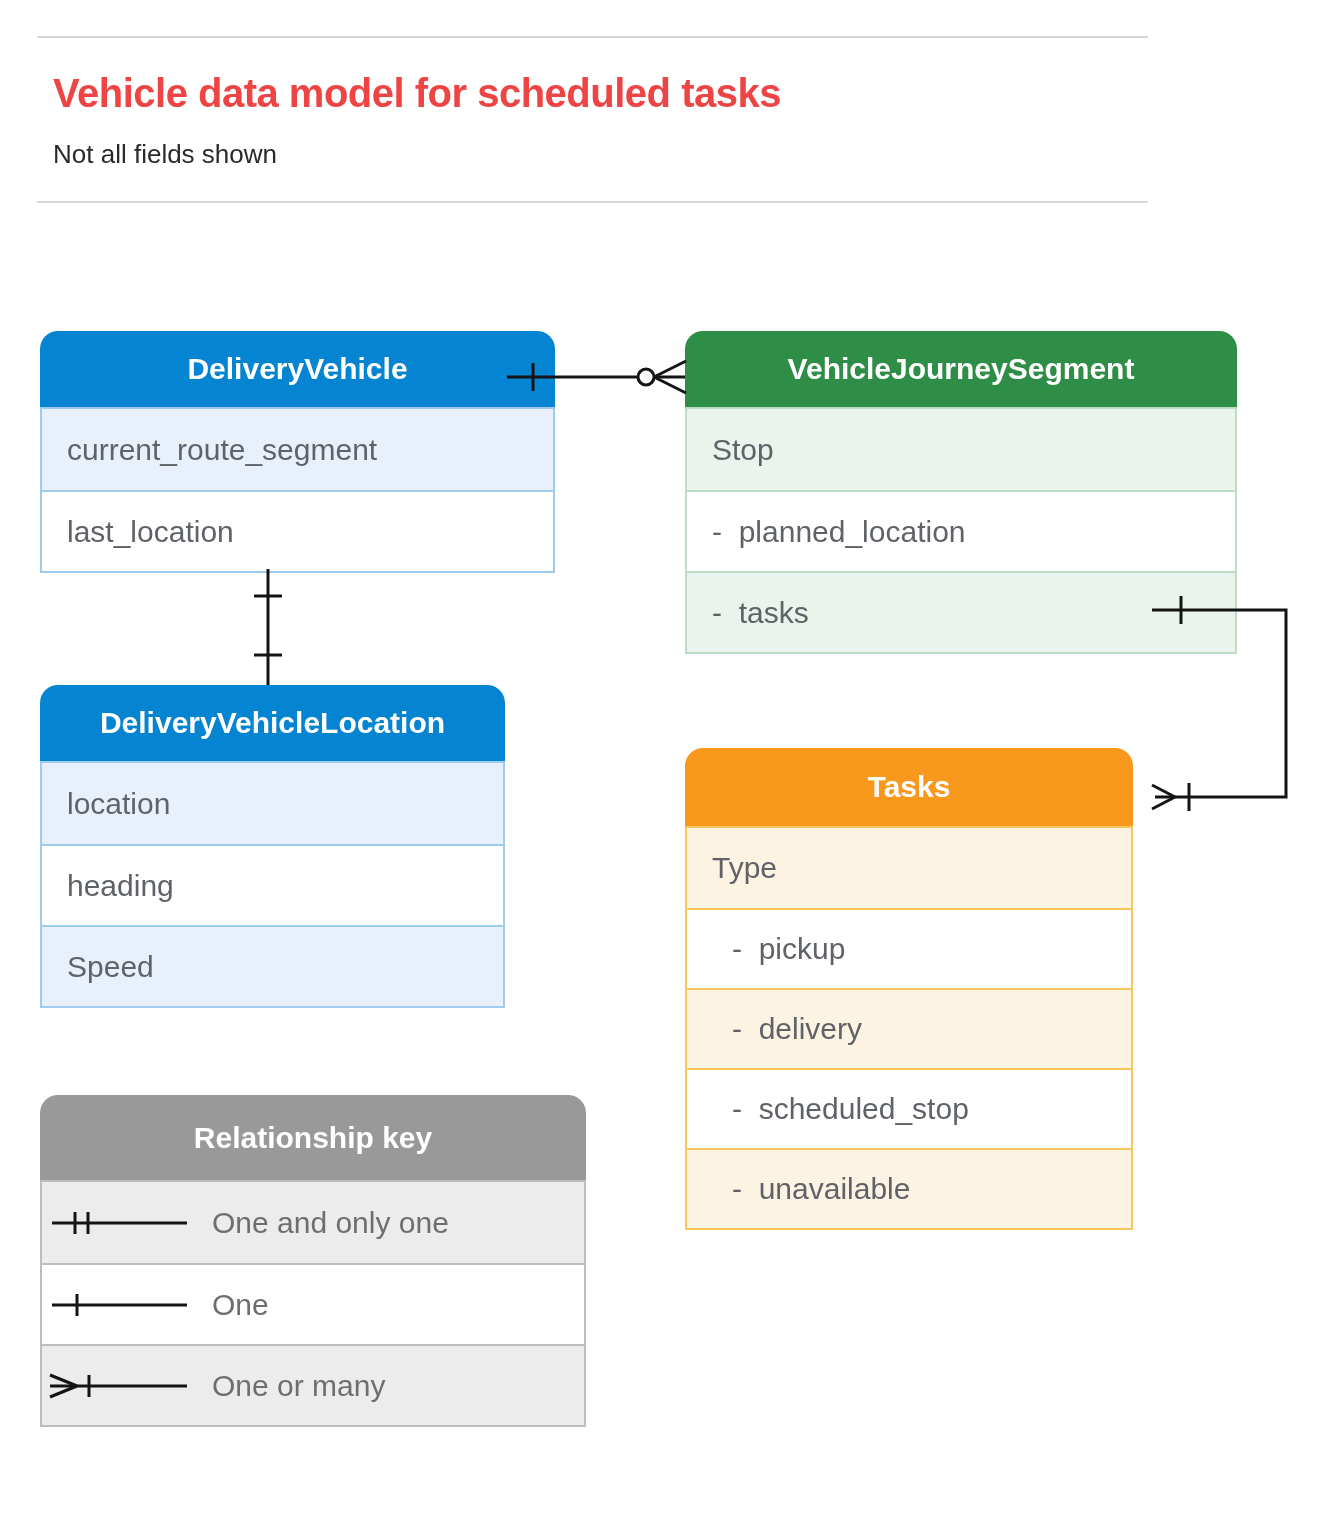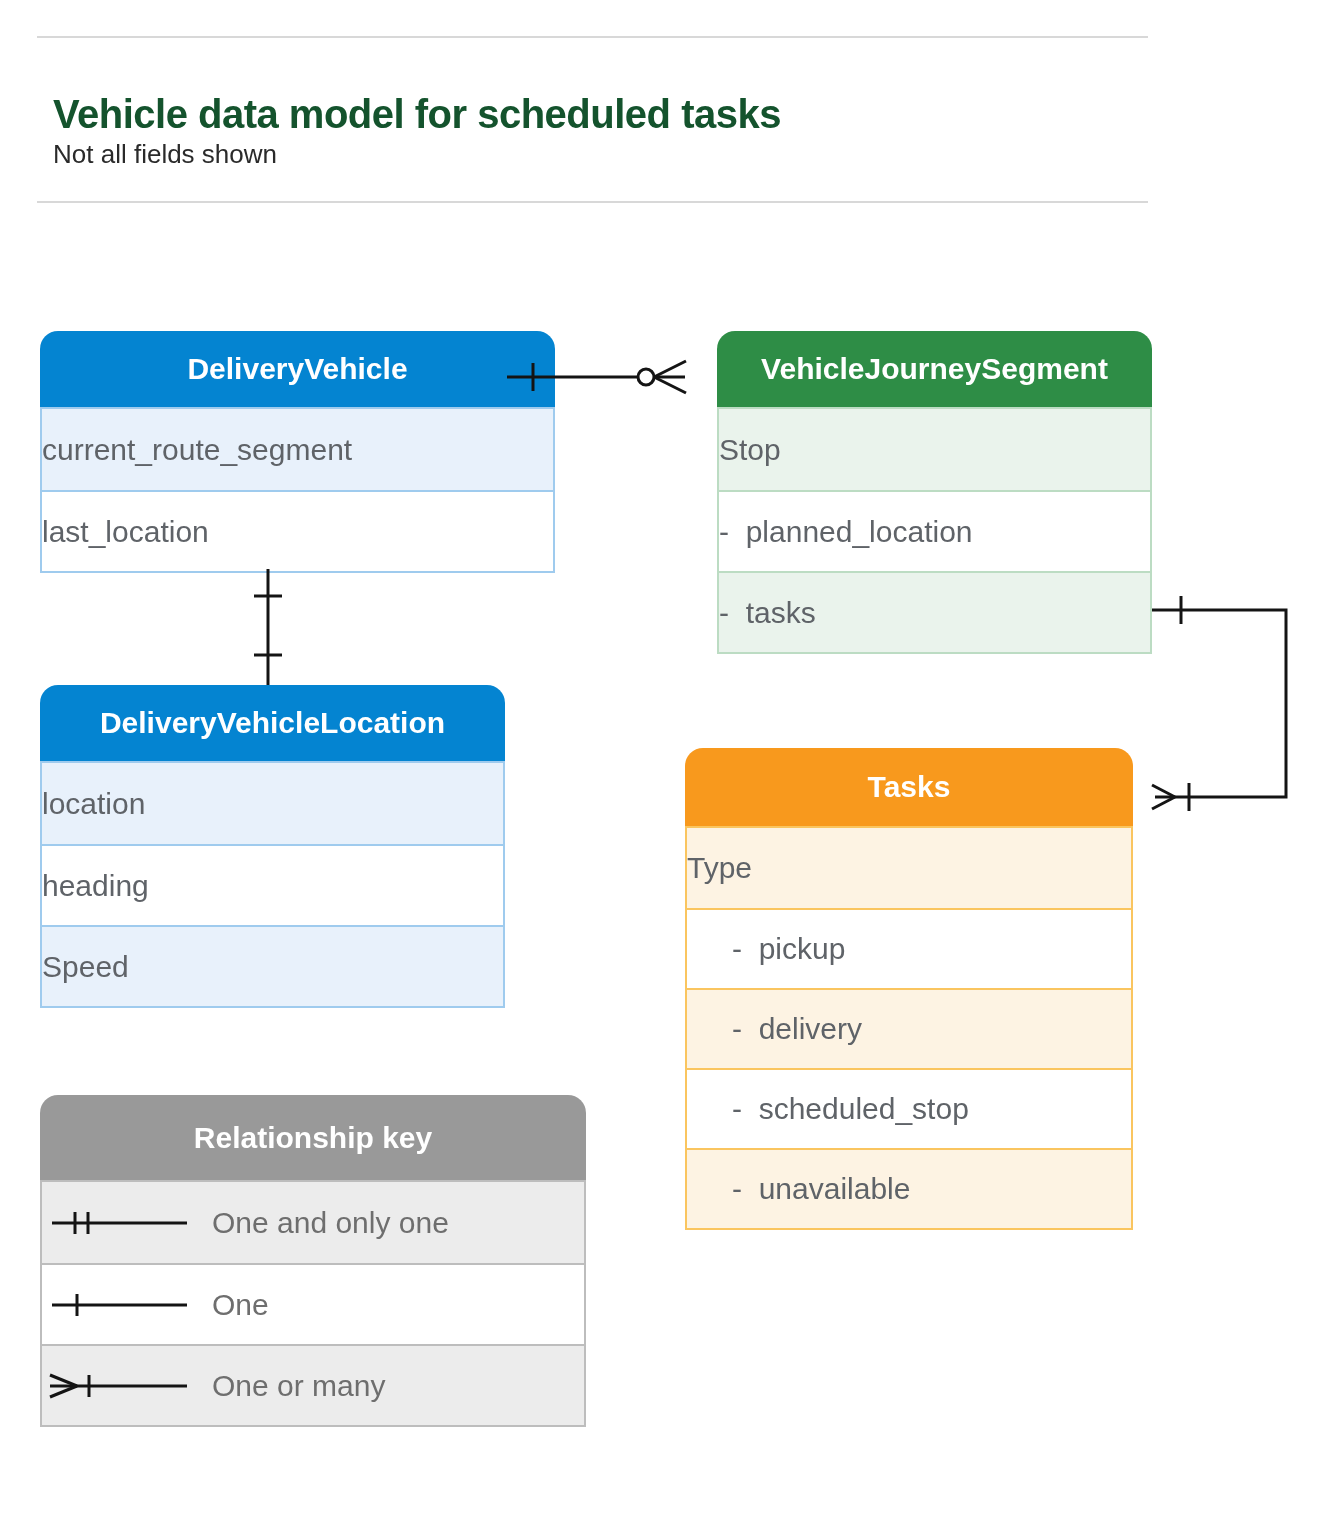--- a/index.html
+++ b/index.html
@@ -1,34 +1,34 @@
 <!DOCTYPE html>
 <html><head>
 <meta charset="utf-8">
 <style>
   html,body { margin:0; padding:0; background:#ffffff; }
   body { font-family: "Liberation Sans", "DejaVu Sans", sans-serif; }
   .canvas { position:relative; width:1325px; height:1530px; background:#ffffff; overflow:hidden; }
 
   .rule { position:absolute; left:37px; width:1111px; height:2px; background:#d8d8d8; }
-  .page-title { position:absolute; left:53px; top:92px; font-size:40px; font-weight:700; color:#14532d; letter-spacing:-0.5px; }
+  .page-title { position:absolute; left:53px; top:71px; font-size:40px; font-weight:700; color:#ef4444; letter-spacing:-0.5px; }
   .page-subtitle { position:absolute; left:53px; top:139px; font-size:26px; color:#2a2a2a; }
 
   .entity { position:absolute; }
   .entity.blue   { --hdr:#0484d1; --tint:#e8f1fb; --bd:#9fcbee; }
   .entity.green  { --hdr:#2e8d46; --tint:#eaf3ec; --bd:#bcdcc3; }
   .entity.orange { --hdr:#f8991d; --tint:#fdf3e3; --bd:#fac55f; }
   .entity.gray   { --hdr:#999999; --tint:#ececec; --bd:#bdbdbd; }
 
   .entity-header { background:var(--hdr); height:var(--hdr-h,76px); border-radius:18px 18px 0 0;
                    color:#ffffff; font-weight:700; font-size:30px;
                    display:flex; align-items:center; justify-content:center; }
   .entity-rows { border:2px solid var(--bd); background:#ffffff; }
   .entity-row { height:var(--row-h,81px); box-sizing:border-box; display:flex; align-items:center;
-                font-size:30px; color:#5f6368; white-space:pre; }
+                padding-left:25px; font-size:30px; color:#5f6368; white-space:pre; }
   .entity-row:nth-child(odd) { background:var(--tint); }
   .entity-row + .entity-row { border-top:2px solid var(--bd); }
   .entity-row.indent { padding-left:45px; }
 
   .legend-row { padding-left:5px;align-items:center; }
   .legend-row .sym { flex:0 0 150px; margin-right:15px; }
   .legend-label { color:#6e6e6e; font-size:30px; }
 
   svg.overlay { position:absolute; left:0; top:0; pointer-events:none; }
   .conn { stroke:#141414; stroke-width:3; fill:none; }
@@ -49,21 +49,21 @@
   <div class="entity blue" style="left:40px; top:331px; width:515px;">
     <div class="entity-header">
       <span>DeliveryVehicle</span>
     </div>
     <div class="entity-rows">
       <div class="entity-row"><span>current_route_segment</span></div>
       <div class="entity-row"><span>last_location</span></div>
     </div>
   </div>
 
-  <div class="entity green" style="left:685px; top:331px; width:435px;margin-left:32px;">
+  <div class="entity green" style="left:685px; top:331px; width:552px;">
     <div class="entity-header">
       <span>VehicleJourneySegment</span>
     </div>
     <div class="entity-rows">
       <div class="entity-row"><span>Stop</span></div>
       <div class="entity-row"><span>-  planned_location</span></div>
       <div class="entity-row"><span>-  tasks</span></div>
     </div>
   </div>
 

